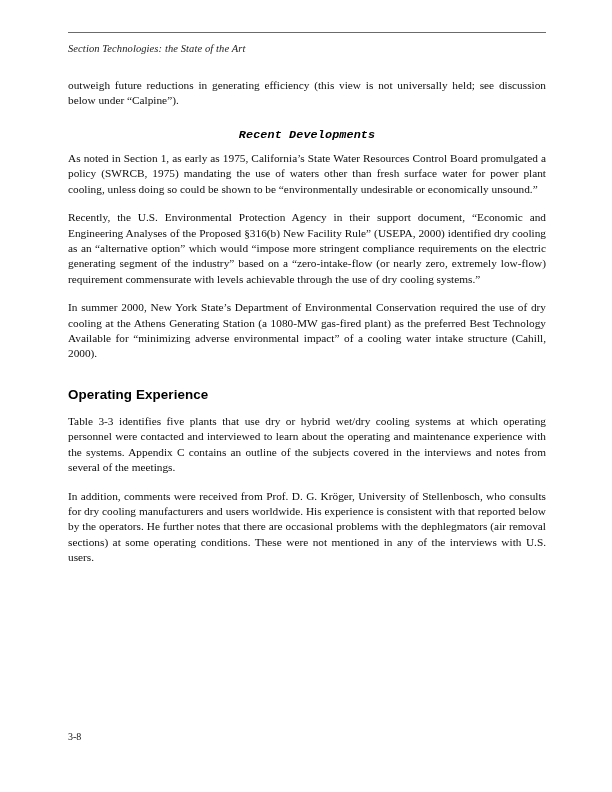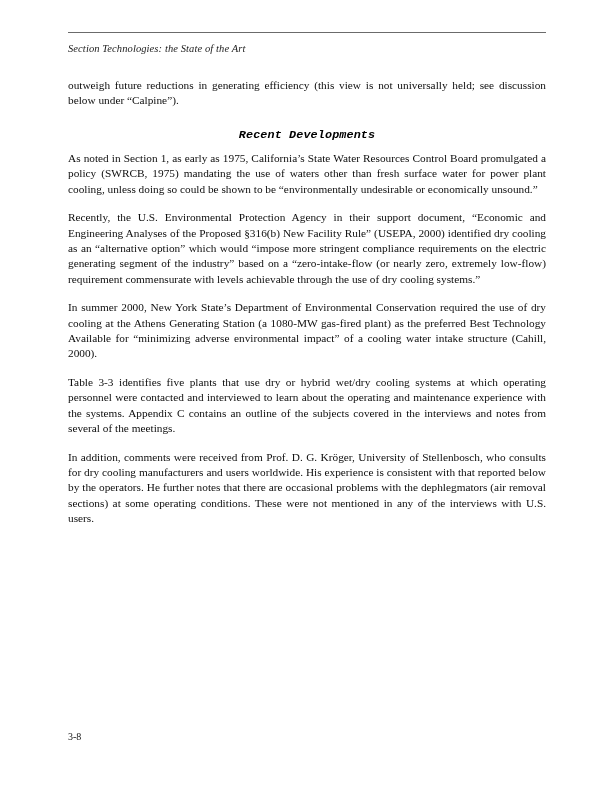--- a/index.html
+++ b/index.html
@@ -99,20 +99,21 @@
     <p class="para">outweigh future reductions in generating efficiency (this view is not universally held; see discussion below under “Calpine”).</p>
 
     <h3 class="sub-head">Recent Developments</h3>
 
     <p class="para">As noted in Section 1, as early as 1975, California’s State Water Resources Control Board promulgated a policy (SWRCB, 1975) mandating the use of waters other than fresh surface water for power plant cooling, unless doing so could be shown to be “environmentally undesirable or economically unsound.”</p>
 
     <p class="para">Recently, the U.S. Environmental Protection Agency in their support document, “Economic and Engineering Analyses of the Proposed §316(b) New Facility Rule” (USEPA, 2000) identified dry cooling as an “alternative option” which would “impose more stringent compliance requirements on the electric generating segment of the industry” based on a “zero-intake-flow (or nearly zero, extremely low-flow) requirement commensurate with levels achievable through the use of dry cooling systems.”</p>
 
     <p class="para">In summer 2000, New York State’s Department of Environmental Conservation required the use of dry cooling at the Athens Generating Station (a 1080-MW gas-fired plant) as the preferred Best Technology Available for “minimizing adverse environmental impact” of a cooling water intake structure (Cahill, 2000).</p>
 
+    <h2 class="main-head">Operating Experience</h2>
 
     <p class="para">Table 3-3 identifies five plants that use dry or hybrid wet/dry cooling systems at which operating personnel were contacted and interviewed to learn about the operating and maintenance experience with the systems. Appendix C contains an outline of the subjects covered in the interviews and notes from several of the meetings.</p>
 
     <p class="para">In addition, comments were received from Prof. D. G. Kröger, University of Stellenbosch, who consults for dry cooling manufacturers and users worldwide. His experience is consistent with that reported below by the operators. He further notes that there are occasional problems with the dephlegmators (air removal sections) at some operating conditions. These were not mentioned in any of the interviews with U.S. users.</p>
 
   </div>
 
   <div class="page-number">3-8</div>
 
 </div>

